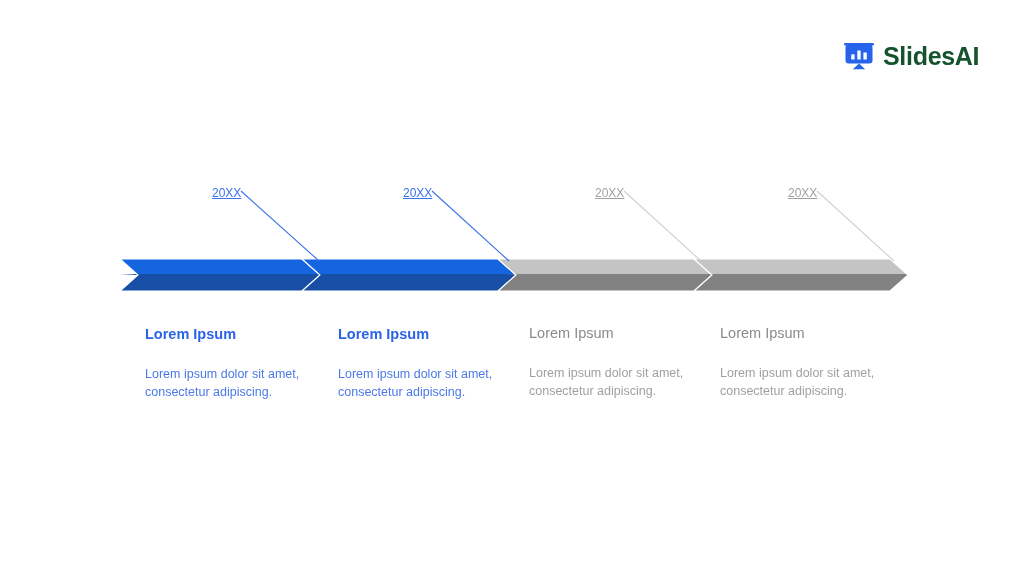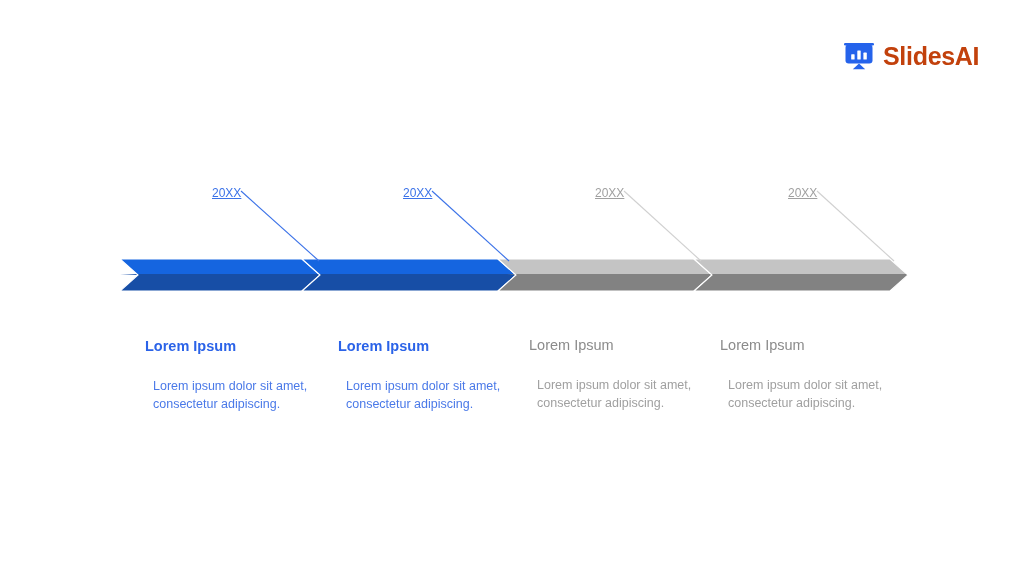--- a/index.html
+++ b/index.html
@@ -33,21 +33,21 @@
     gap: 8px;
   }
   .logo-mark {
     width: 32px;
     height: 32px;
     display: block;
   }
   .logo-text {
     font-size: 25px;
     font-weight: bold;
-    color: #c2410c;
+    color: #14532d;
     letter-spacing: -0.3px;
     line-height: 1;
     white-space: nowrap;
   }
 
   
   .timeline-svg {
     position: absolute;
     left: 0;
     top: 0;
@@ -66,33 +66,33 @@
   }
 
   
   .step-text {
     position: absolute;
     width: 175px;
   }
   .step-heading {
     font-size: 14.5px;
     line-height: 1.1;
-    margin: 16px 0 22px 0;
+    margin: 4px 0 22px 0;
     white-space: nowrap;
   }
   .step-heading.accent {
     font-weight: bold;
   }
   .step-heading.muted {
     font-weight: normal;
   }
   .step-body {
     font-size: 12.5px;
     line-height: 1.45;
-    margin: 8px;
+    margin: 0;
   }
 </style>
 </head>
 <body>
 
 <div class="slide">
 
   <div class="logo">
     <svg class="logo-mark" viewBox="0 0 32 32">
       <rect x="2.5" y="4.5" width="27" height="19" rx="3.2" fill="#2563EB"></rect>

